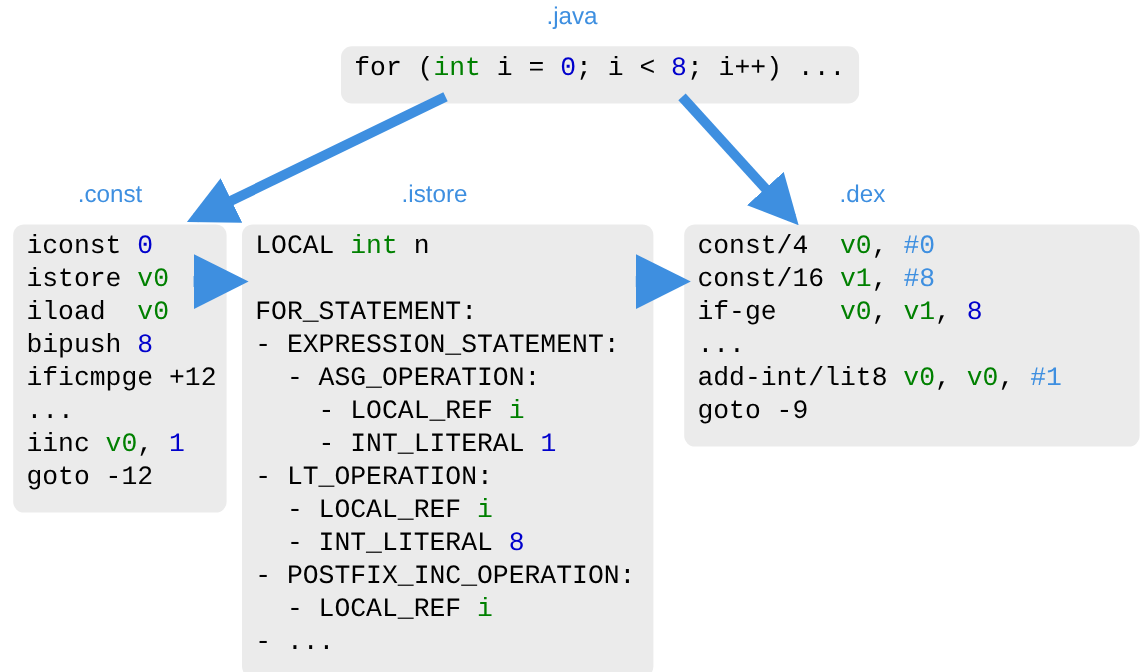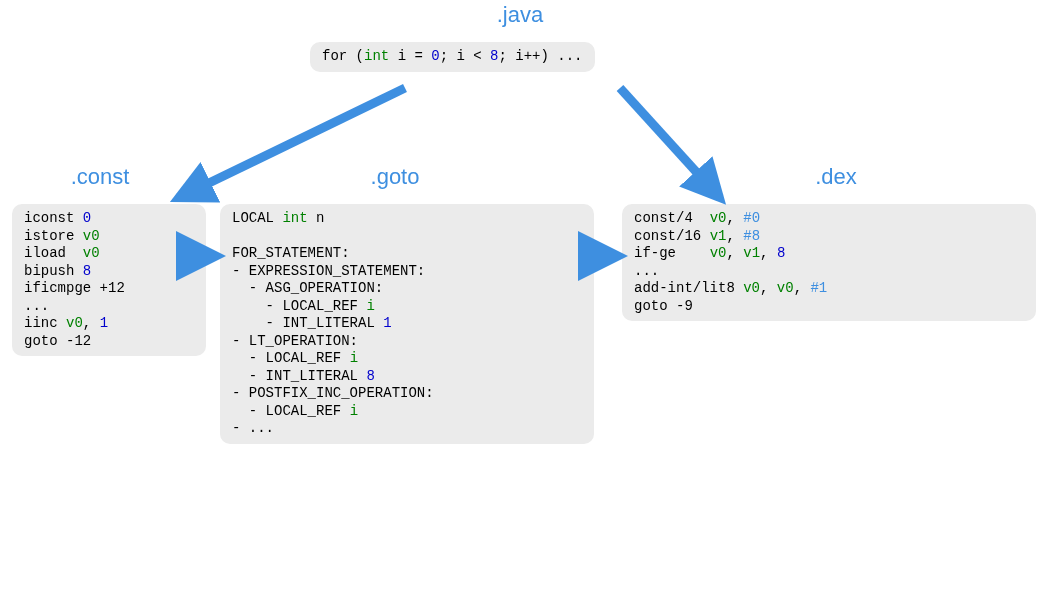--- a/index.html
+++ b/index.html
@@ -20,23 +20,23 @@
     color: #3e8fe0;
     text-align: center;
     width: 200px;
     margin-left: -100px;
   }
 
   .codebox {
     position: absolute;
     background: #ebebeb;
     border-radius: 10px;
-    padding: 6px 12px 6px 12px;
+    padding: 6px 12px 16px 12px;
     font-family: "Courier New", Courier, monospace;
-    font-size: 14px;
+    font-size: 24px;
     line-height: 1.25;
     white-space: pre;
     color: #000;
   }
   .codebox .line { display: block; }
   .kw   { color: #008000; }   
   .reg  { color: #008000; }   
   .num  { color: #0000cc; }   
   .hash { color: #3e8fe0; }   
 
@@ -46,22 +46,22 @@
     width: 1041px;
     height: 611px;
     pointer-events: none;
   }
 </style>
 </head>
 <body>
 
 <div class="title" style="left:520px; top:2px;">.java</div>
 <div class="title" style="left:100px; top:164px;">.const</div>
-<div class="title" style="left:395px; top:164px;">.goto</div>
-<div class="title" style="left:836px; top:164px;">.dex</div>
+<div class="title" style="left:395px; top:164px;">.istore</div>
+<div class="title" style="left:784px; top:164px;">.dex</div>
 
 <div class="codebox" id="box-java" style="left:310px; top:42px;"><span class="line"><span>for (</span><span class="kw">int</span><span> i = </span><span class="num">0</span><span>; i &lt; </span><span class="num">8</span><span>; i++) ...</span></span></div>
 <div class="codebox" id="box-class" style="left:12px;  top:204px; width:170px;"><span class="line"><span>iconst </span><span class="num">0</span></span><span class="line"><span>istore </span><span class="reg">v0</span></span><span class="line"><span>iload  </span><span class="reg">v0</span></span><span class="line"><span>bipush </span><span class="num">8</span></span><span class="line"><span>ificmpge +12</span></span><span class="line"><span>...</span></span><span class="line"><span>iinc </span><span class="reg">v0</span><span>, </span><span class="num">1</span></span><span class="line"><span>goto -12</span></span></div>
 <div class="codebox" id="box-jayce" style="left:220px; top:204px; width:350px;"><span class="line"><span>LOCAL </span><span class="kw">int</span><span> n</span></span><span class="line">&nbsp;</span><span class="line"><span>FOR_STATEMENT:</span></span><span class="line"><span>- EXPRESSION_STATEMENT:</span></span><span class="line"><span>  - ASG_OPERATION:</span></span><span class="line"><span>    - LOCAL_REF </span><span class="kw">i</span></span><span class="line"><span>    - INT_LITERAL </span><span class="num">1</span></span><span class="line"><span>- LT_OPERATION:</span></span><span class="line"><span>  - LOCAL_REF </span><span class="kw">i</span></span><span class="line"><span>  - INT_LITERAL </span><span class="num">8</span></span><span class="line"><span>- POSTFIX_INC_OPERATION:</span></span><span class="line"><span>  - LOCAL_REF </span><span class="kw">i</span></span><span class="line"><span>- ...</span></span></div>
 <div class="codebox" id="box-dex" style="left:622px; top:204px; width:390px;"><span class="line"><span>const/4  </span><span class="reg">v0</span><span>, </span><span class="hash">#0</span></span><span class="line"><span>const/16 </span><span class="reg">v1</span><span>, </span><span class="hash">#8</span></span><span class="line"><span>if-ge    </span><span class="reg">v0</span><span>, </span><span class="reg">v1</span><span>, </span><span class="num">8</span></span><span class="line"><span>...</span></span><span class="line"><span>add-int/lit8 </span><span class="reg">v0</span><span>, </span><span class="reg">v0</span><span>, </span><span class="hash">#1</span></span><span class="line"><span>goto -9</span></span></div>
 
 <svg class="arrows">
   <defs>
     <marker id="arrowhead" viewBox="0 0 10 10" refX="8" refY="5" markerWidth="5" markerHeight="5" orient="auto-start-reverse">
       <path d="M 0 0 L 10 5 L 0 10 z" fill="#3e8fe0"></path>

